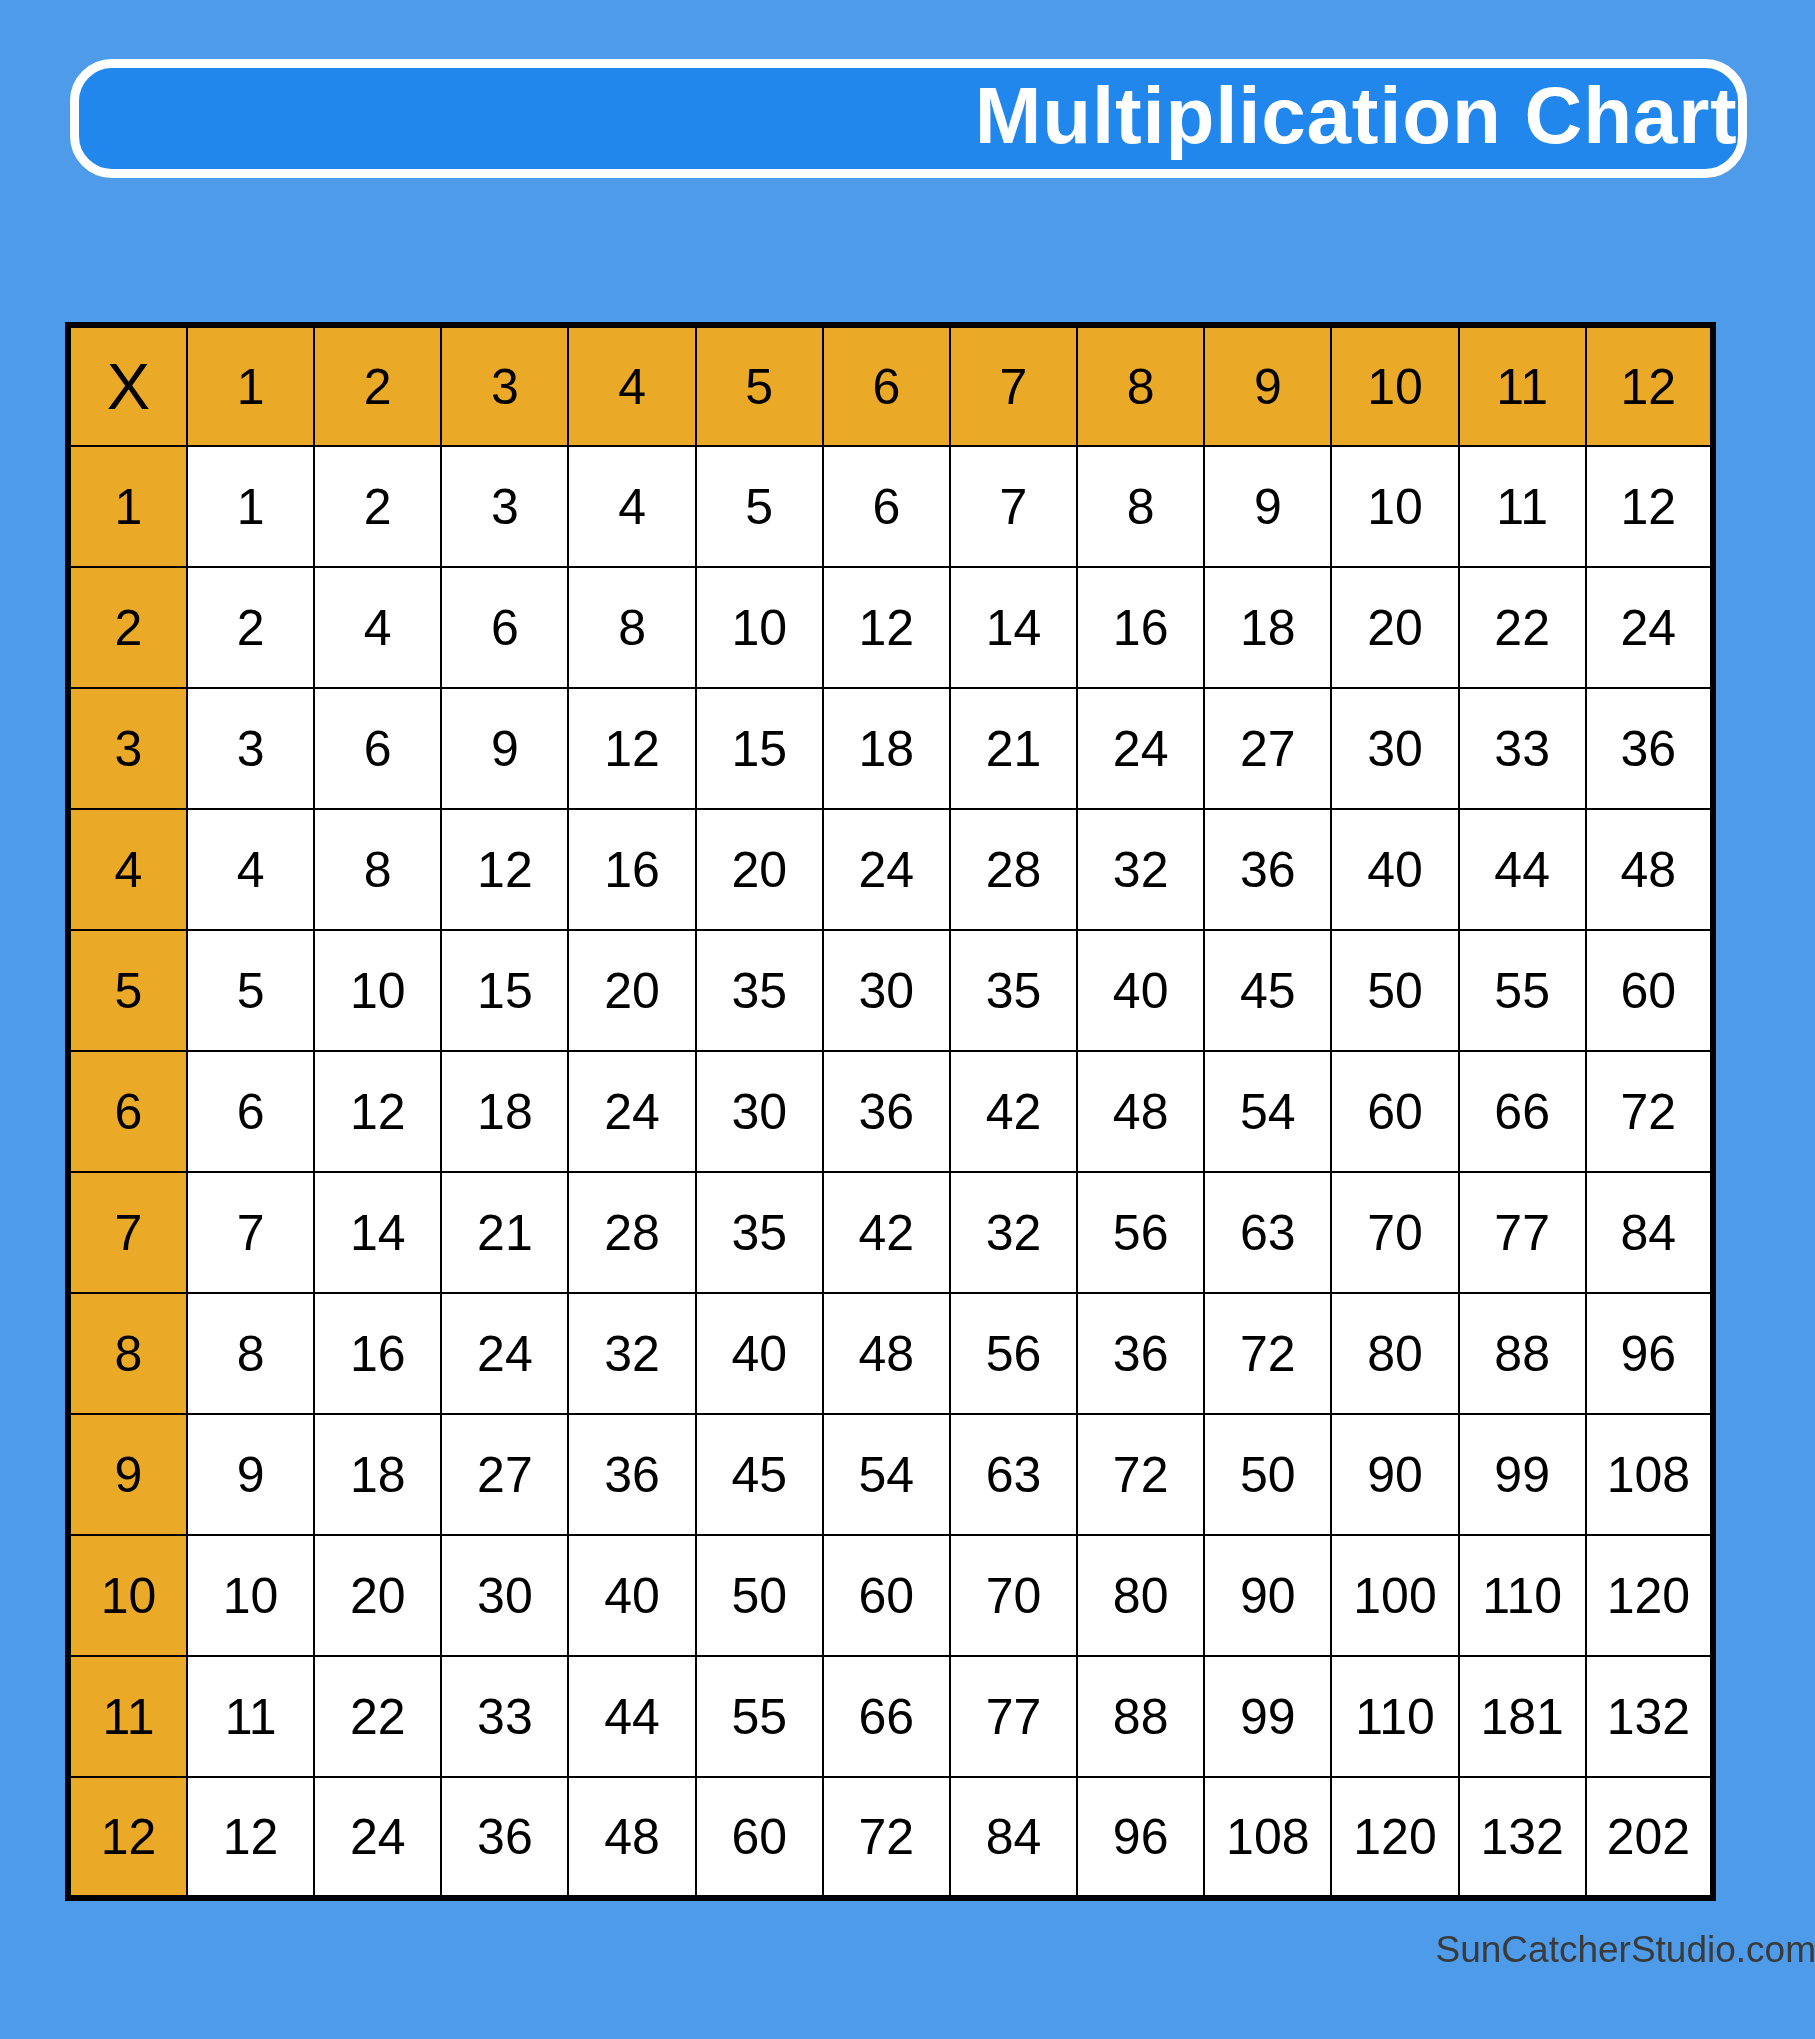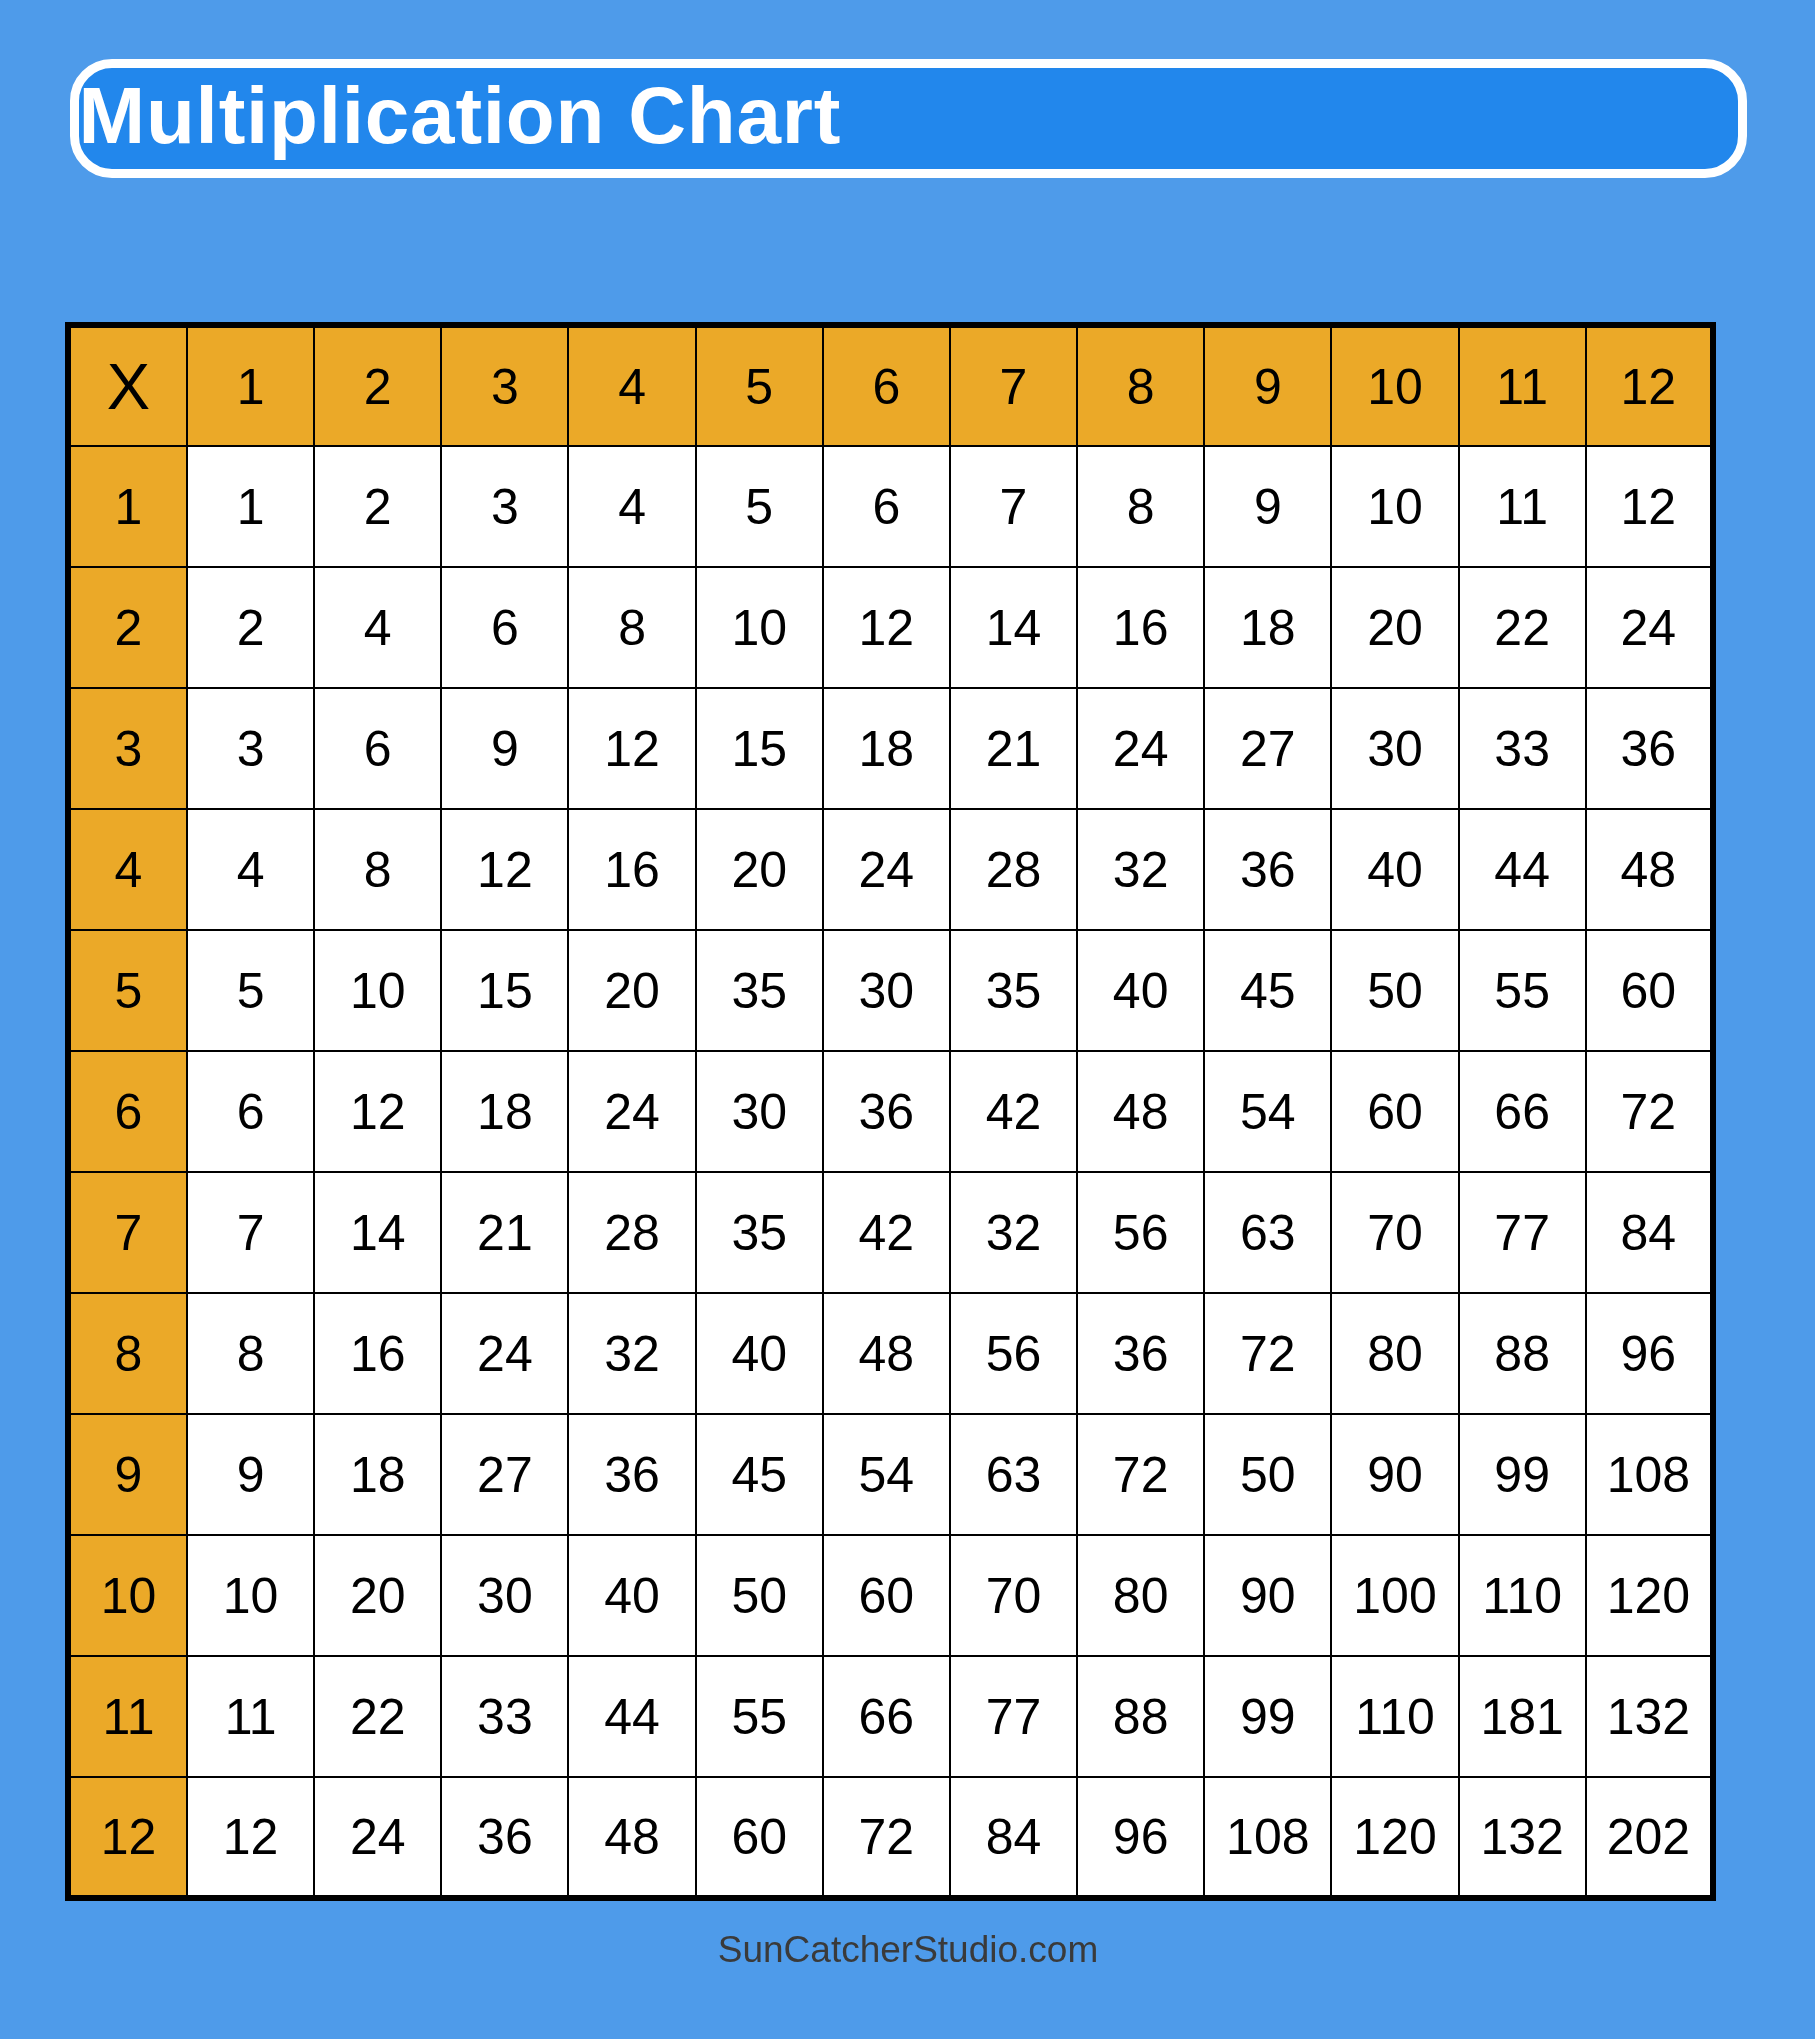--- a/index.html
+++ b/index.html
@@ -24,21 +24,21 @@
   }
   .banner {
     width: 1677px;
     height: 119px;
     margin: 59px auto 0 auto;
     background: var(--banner);
     border: 9px solid #FFFFFF;
     border-radius: 42px;
     display: flex;
     align-items: center;
-    justify-content: flex-start;
+    justify-content: flex-end;
   }
   .banner-title {
     color: #FFFFFF;
     font-size: 80px;
     font-weight: bold;
     letter-spacing: 0.8px;
     line-height: 1;
     padding-bottom: 4.9px;
   }
   table.mult {
@@ -63,21 +63,21 @@
   }
   table.mult td {
     background: var(--cellbg);
   }
   table.mult th.corner {
     font-size: 65px;
   }
   .footer {
     width: 1816px;
     margin-top: 28px;
-    text-align: center;
+    text-align: right;
     font-size: 37px;
     color: var(--footer);
   }
 </style>
 </head>
 <body>
 
 <div class="banner">
   <div class="banner-title">Multiplication Chart</div>
 </div>

